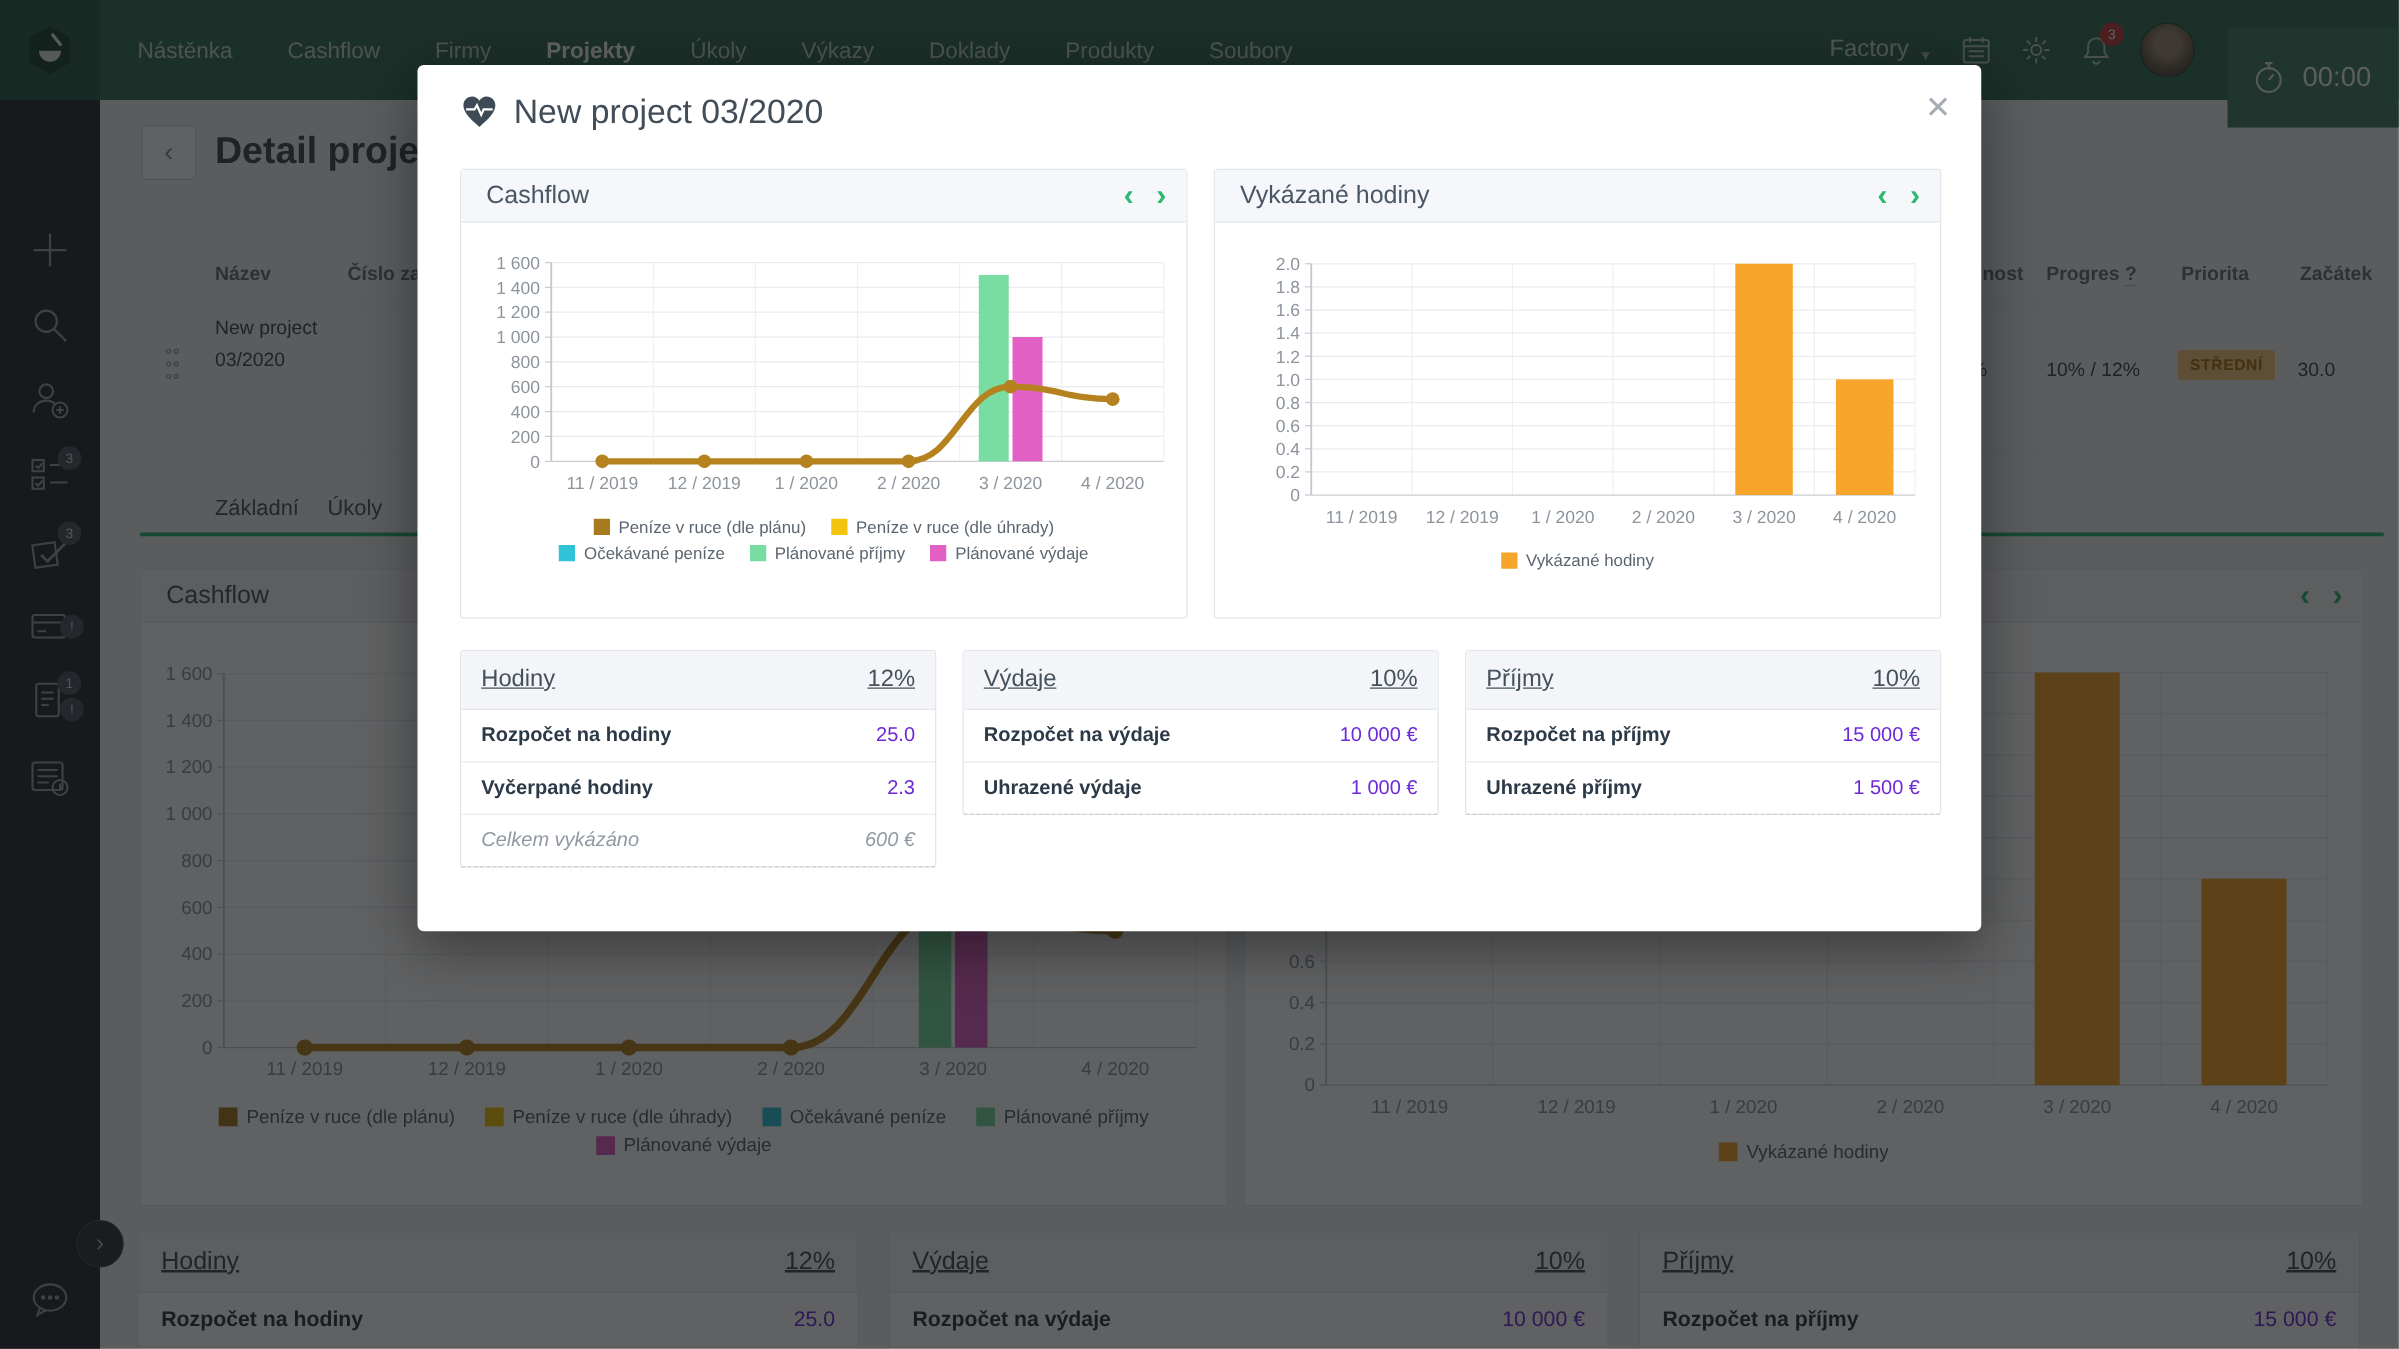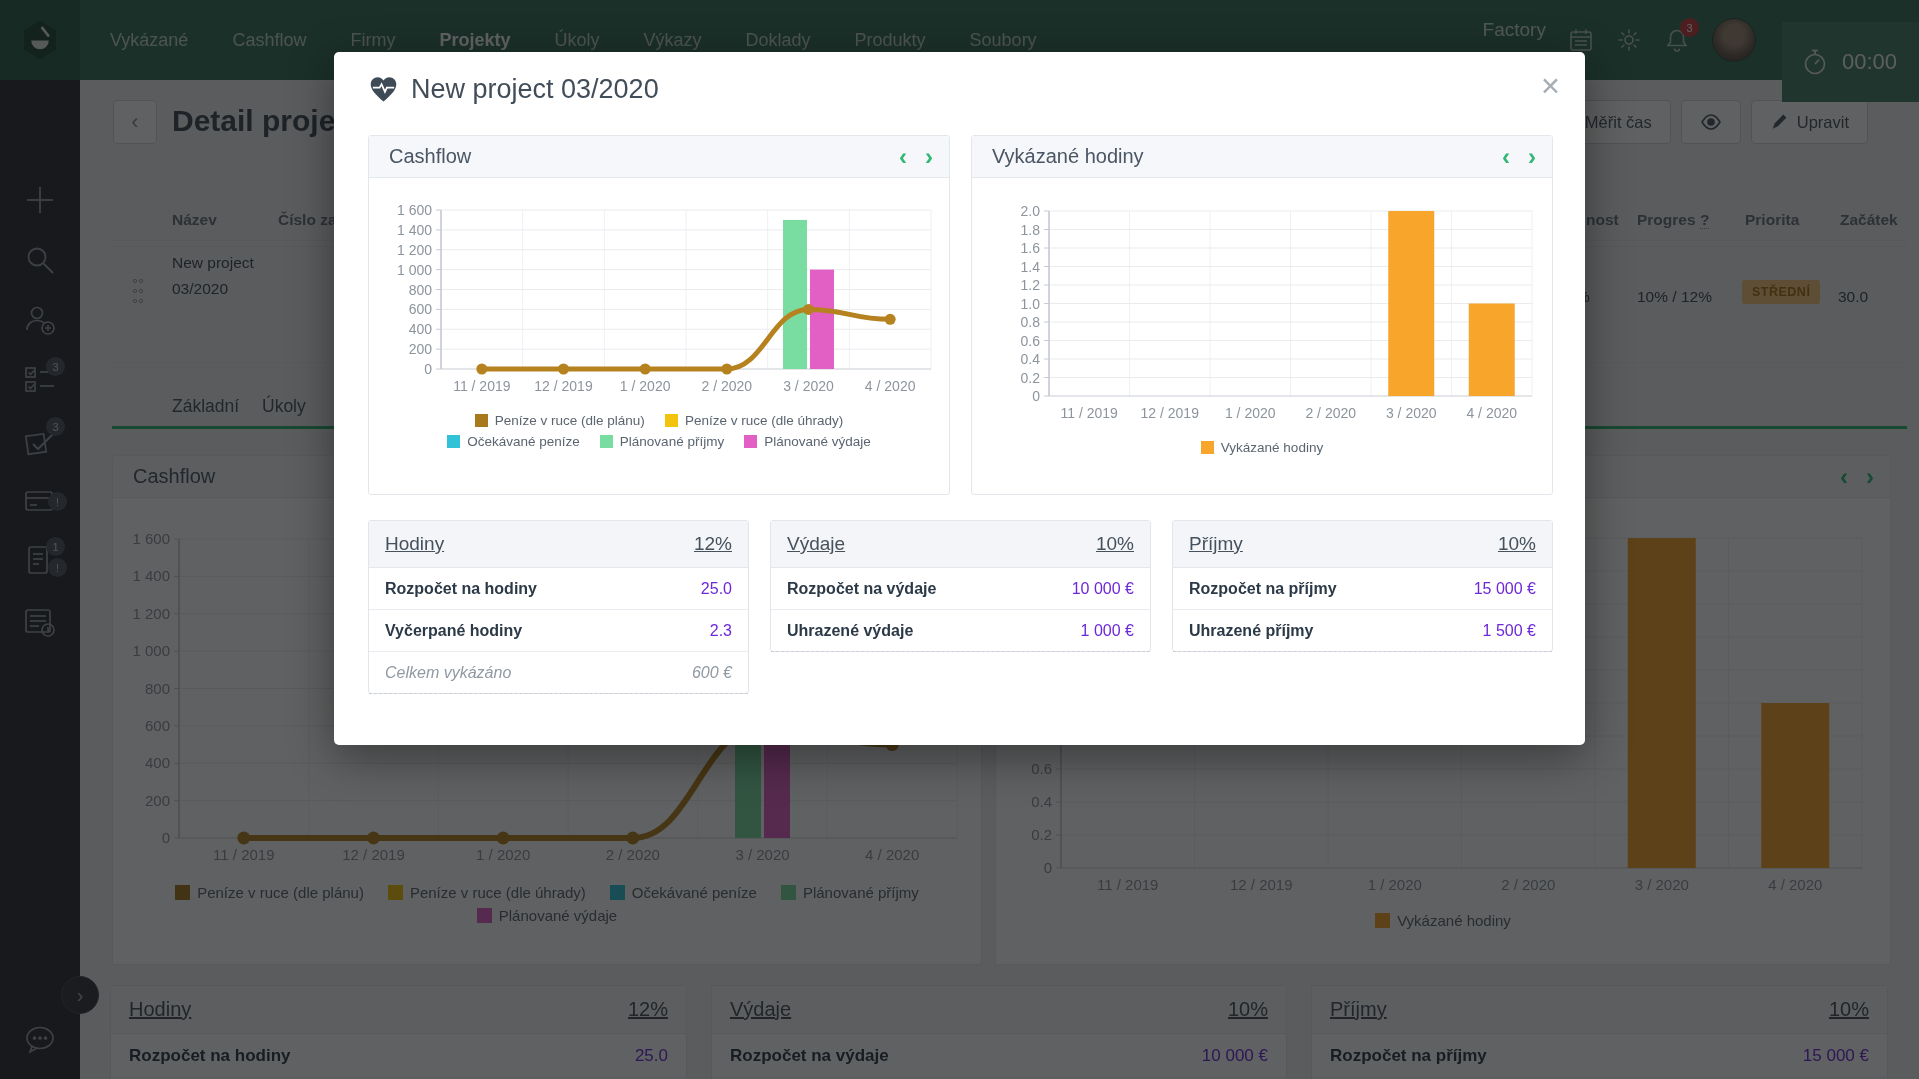--- a/index.html
+++ b/index.html
@@ -5,21 +5,21 @@
   * { margin:0; padding:0; box-sizing:border-box; }
   html,body { width:1919px; height:1079px; overflow:hidden; font-family:"Liberation Sans", sans-serif; background:#eef0f2; }
 
   
   #topnav { position:absolute; left:0; top:0; width:1919px; height:80px; background:#35705a; display:flex; align-items:center; z-index:1; }
   #logo { width:80px; height:80px; background:#2c5f4b; display:flex; align-items:center; justify-content:center; }
   .nav-menu { display:flex; gap:44px; margin-left:30px; }
   .nav-item { color:#c4d6cc; font-size:18px; cursor:pointer; }
   .nav-item.active { color:#ffffff; font-weight:bold; }
   .nav-right { position:absolute; right:0; top:0; height:80px; display:flex; align-items:center; gap:22px; padding-right:0; }
-  .workspace { color:#cfe0d7; font-size:19px; display:flex; align-items:flex-end; gap:8px;flex-direction:column; }
+  .workspace { color:#cfe0d7; font-size:19px; display:flex; align-items:flex-end; gap:8px; }
   .caret { font-size:11px; color:#a9c0b4; }
   .nav-ic { width:26px; height:26px; color:#b9cdc2; position:relative; }
   .badge-red { position:absolute; top:-9px; right:-9px; background:#c43d3d; color:#fff; width:19px; height:19px; border-radius:50%; font-size:11px; display:flex; align-items:center; justify-content:center; }
   #avatar { width:44px; height:44px; border-radius:50%; background:radial-gradient(circle at 50% 38%, #a08b77 0 30%, #6b5d4e 60%, #3c3a38 100%); border:1px solid #2a4f3f; }
   #timerbox { height:80px; background:#437e65; display:flex; align-items:center; gap:12px; padding:0 22px 0 18px; margin-left:4px;margin-top:44px; }
   #timer-text { color:#eef5f1; font-size:22px; }
 
   
   #sidebar { position:absolute; left:0; top:80px; width:80px; height:999px; background:#2a2d33; z-index:1; }
   .side-ic { position:absolute; left:23px; width:34px; height:34px; color:#9aa1a9; }
@@ -79,21 +79,21 @@
 
 <div id="topnav">
   <div id="logo">
     <svg width="44" height="44" viewBox="0 0 40 40">
       <path d="M20 2.5 L34.5 10.8 V29.2 L20 37.5 L5.5 29.2 V10.8 Z" fill="#1e4635"></path>
       <path d="M12 20.5 h16 a8 8 0 0 1 -16 0 z" fill="#dfe6e2"></path>
       <path d="M22 9 L27.5 16" stroke="#dfe6e2" stroke-width="2.4" stroke-linecap="round"></path>
     </svg>
   </div>
   <div class="nav-menu">
-    <span class="nav-item">Vykázané</span>
+    <span class="nav-item">Nástěnka</span>
     <span class="nav-item">Cashflow</span>
     <span class="nav-item">Firmy</span>
     <span class="nav-item active">Projekty</span>
     <span class="nav-item">Úkoly</span>
     <span class="nav-item">Výkazy</span>
     <span class="nav-item">Doklady</span>
     <span class="nav-item">Produkty</span>
     <span class="nav-item">Soubory</span>
   </div>
   <div class="nav-right">
@@ -195,37 +195,20 @@
       <circle cx="17" cy="15" r="1" fill="currentColor"></circle>
       <circle cx="22.5" cy="15" r="1" fill="currentColor"></circle>
   </svg>
 
 </div>
 <div id="expander">›</div>
 
 <div id="page">
   <div id="back-btn">‹</div>
   <div id="page-title">Detail projektu</div>
-  <div id="page-actions">
-    <div class="btn">
-        <span>Měřit čas</span>
-      </div>
-    <div class="btn">
-      <svg width="22" height="22" viewBox="0 0 22 22" fill="none" stroke="#4a5560" stroke-width="1.6">
-        <path d="M2 11 C5 6 8 4 11 4 s6 2 9 7 c-3 5-6 7-9 7 s-6-2-9-7z"></path>
-          <circle cx="11" cy="11" r="3" fill="#4a5560"></circle>
-      </svg>
-    </div>
-    <div class="btn">
-      <svg width="18" height="18" viewBox="0 0 20 20">
-        <path d="M3 17.5 l2.3-6.2 L14.8 1.8 18.2 5.2 8.7 14.7 3 17.5z" fill="#4a5560"></path>
-      </svg>
-      <span>Upravit</span>
-    </div>
-  </div>
 
   <div class="hr" style="top:160px"></div>
   <span class="th" style="left:92px">Název</span>
   <span class="th" style="left:198px">Číslo zakázky</span>
   <span class="th" style="left:1506px">nost</span>
   <span class="th" style="left:1557px"><span>Progres</span> <span style="border-bottom:1.5px dotted #8a939c">?</span></span>
   <span class="th" style="left:1665px">Priorita</span>
   <span class="th" style="left:1760px">Začátek</span>
   <div class="hr" style="top:166px"></div>
 

